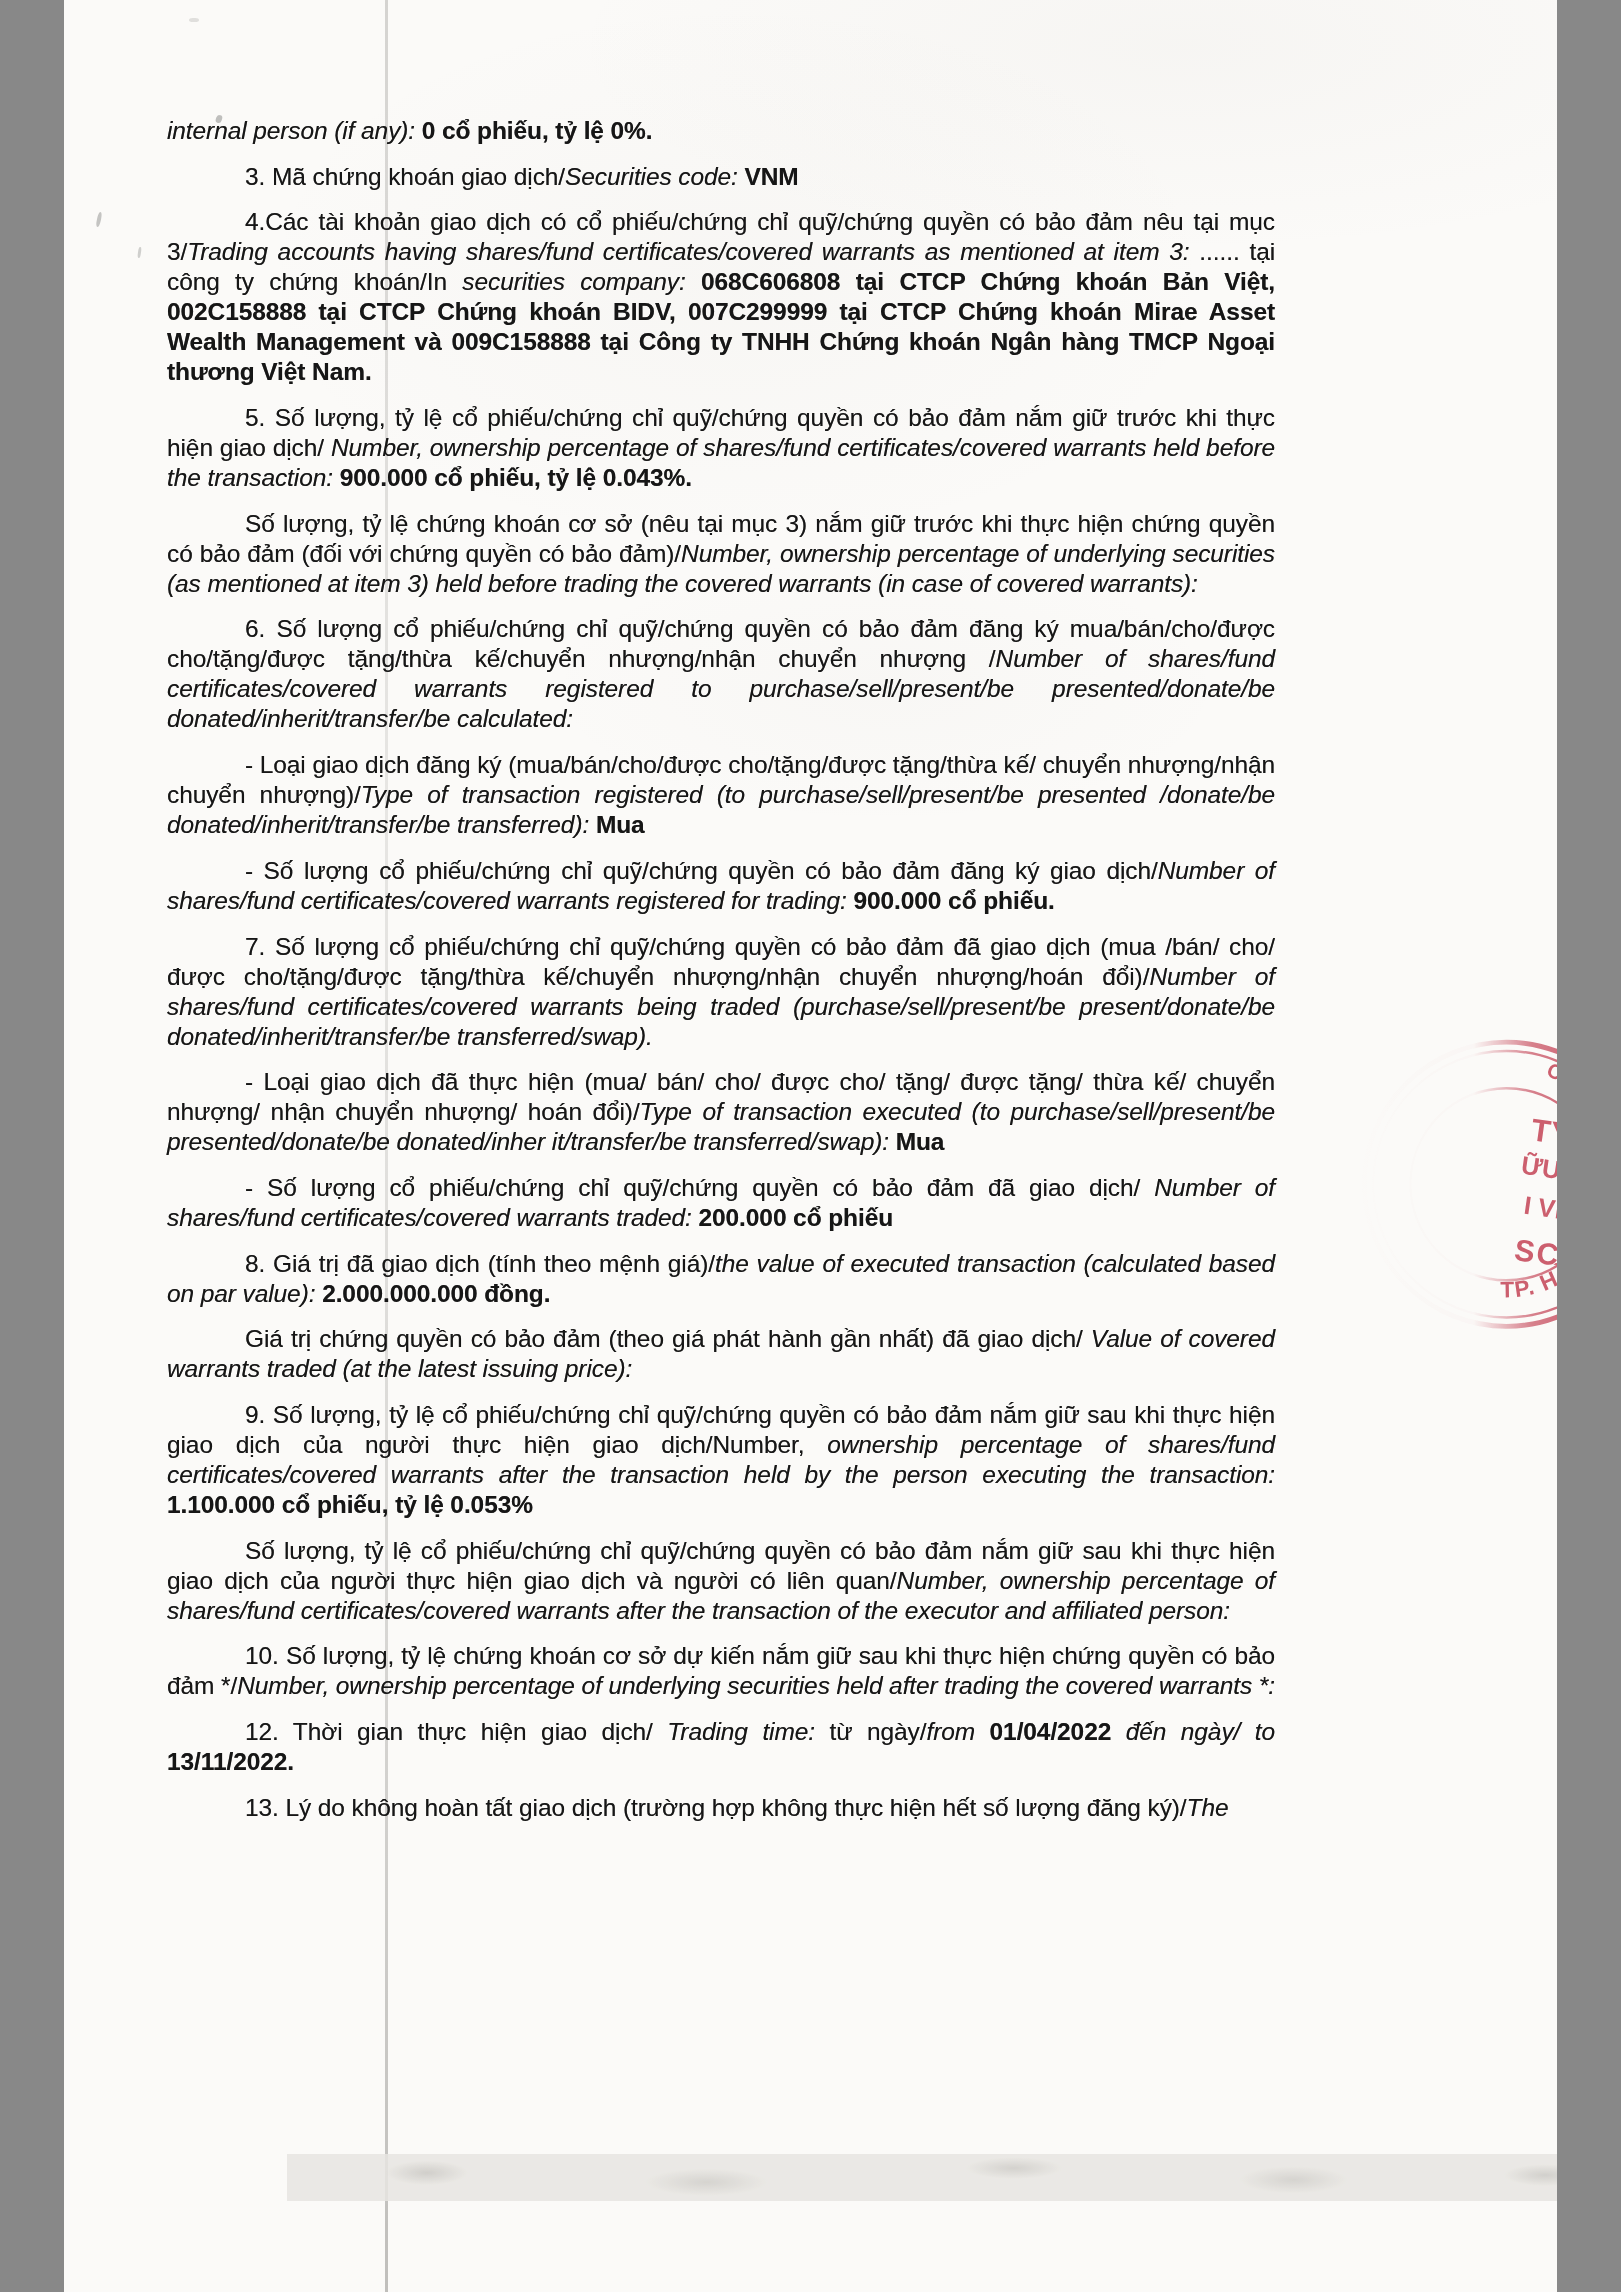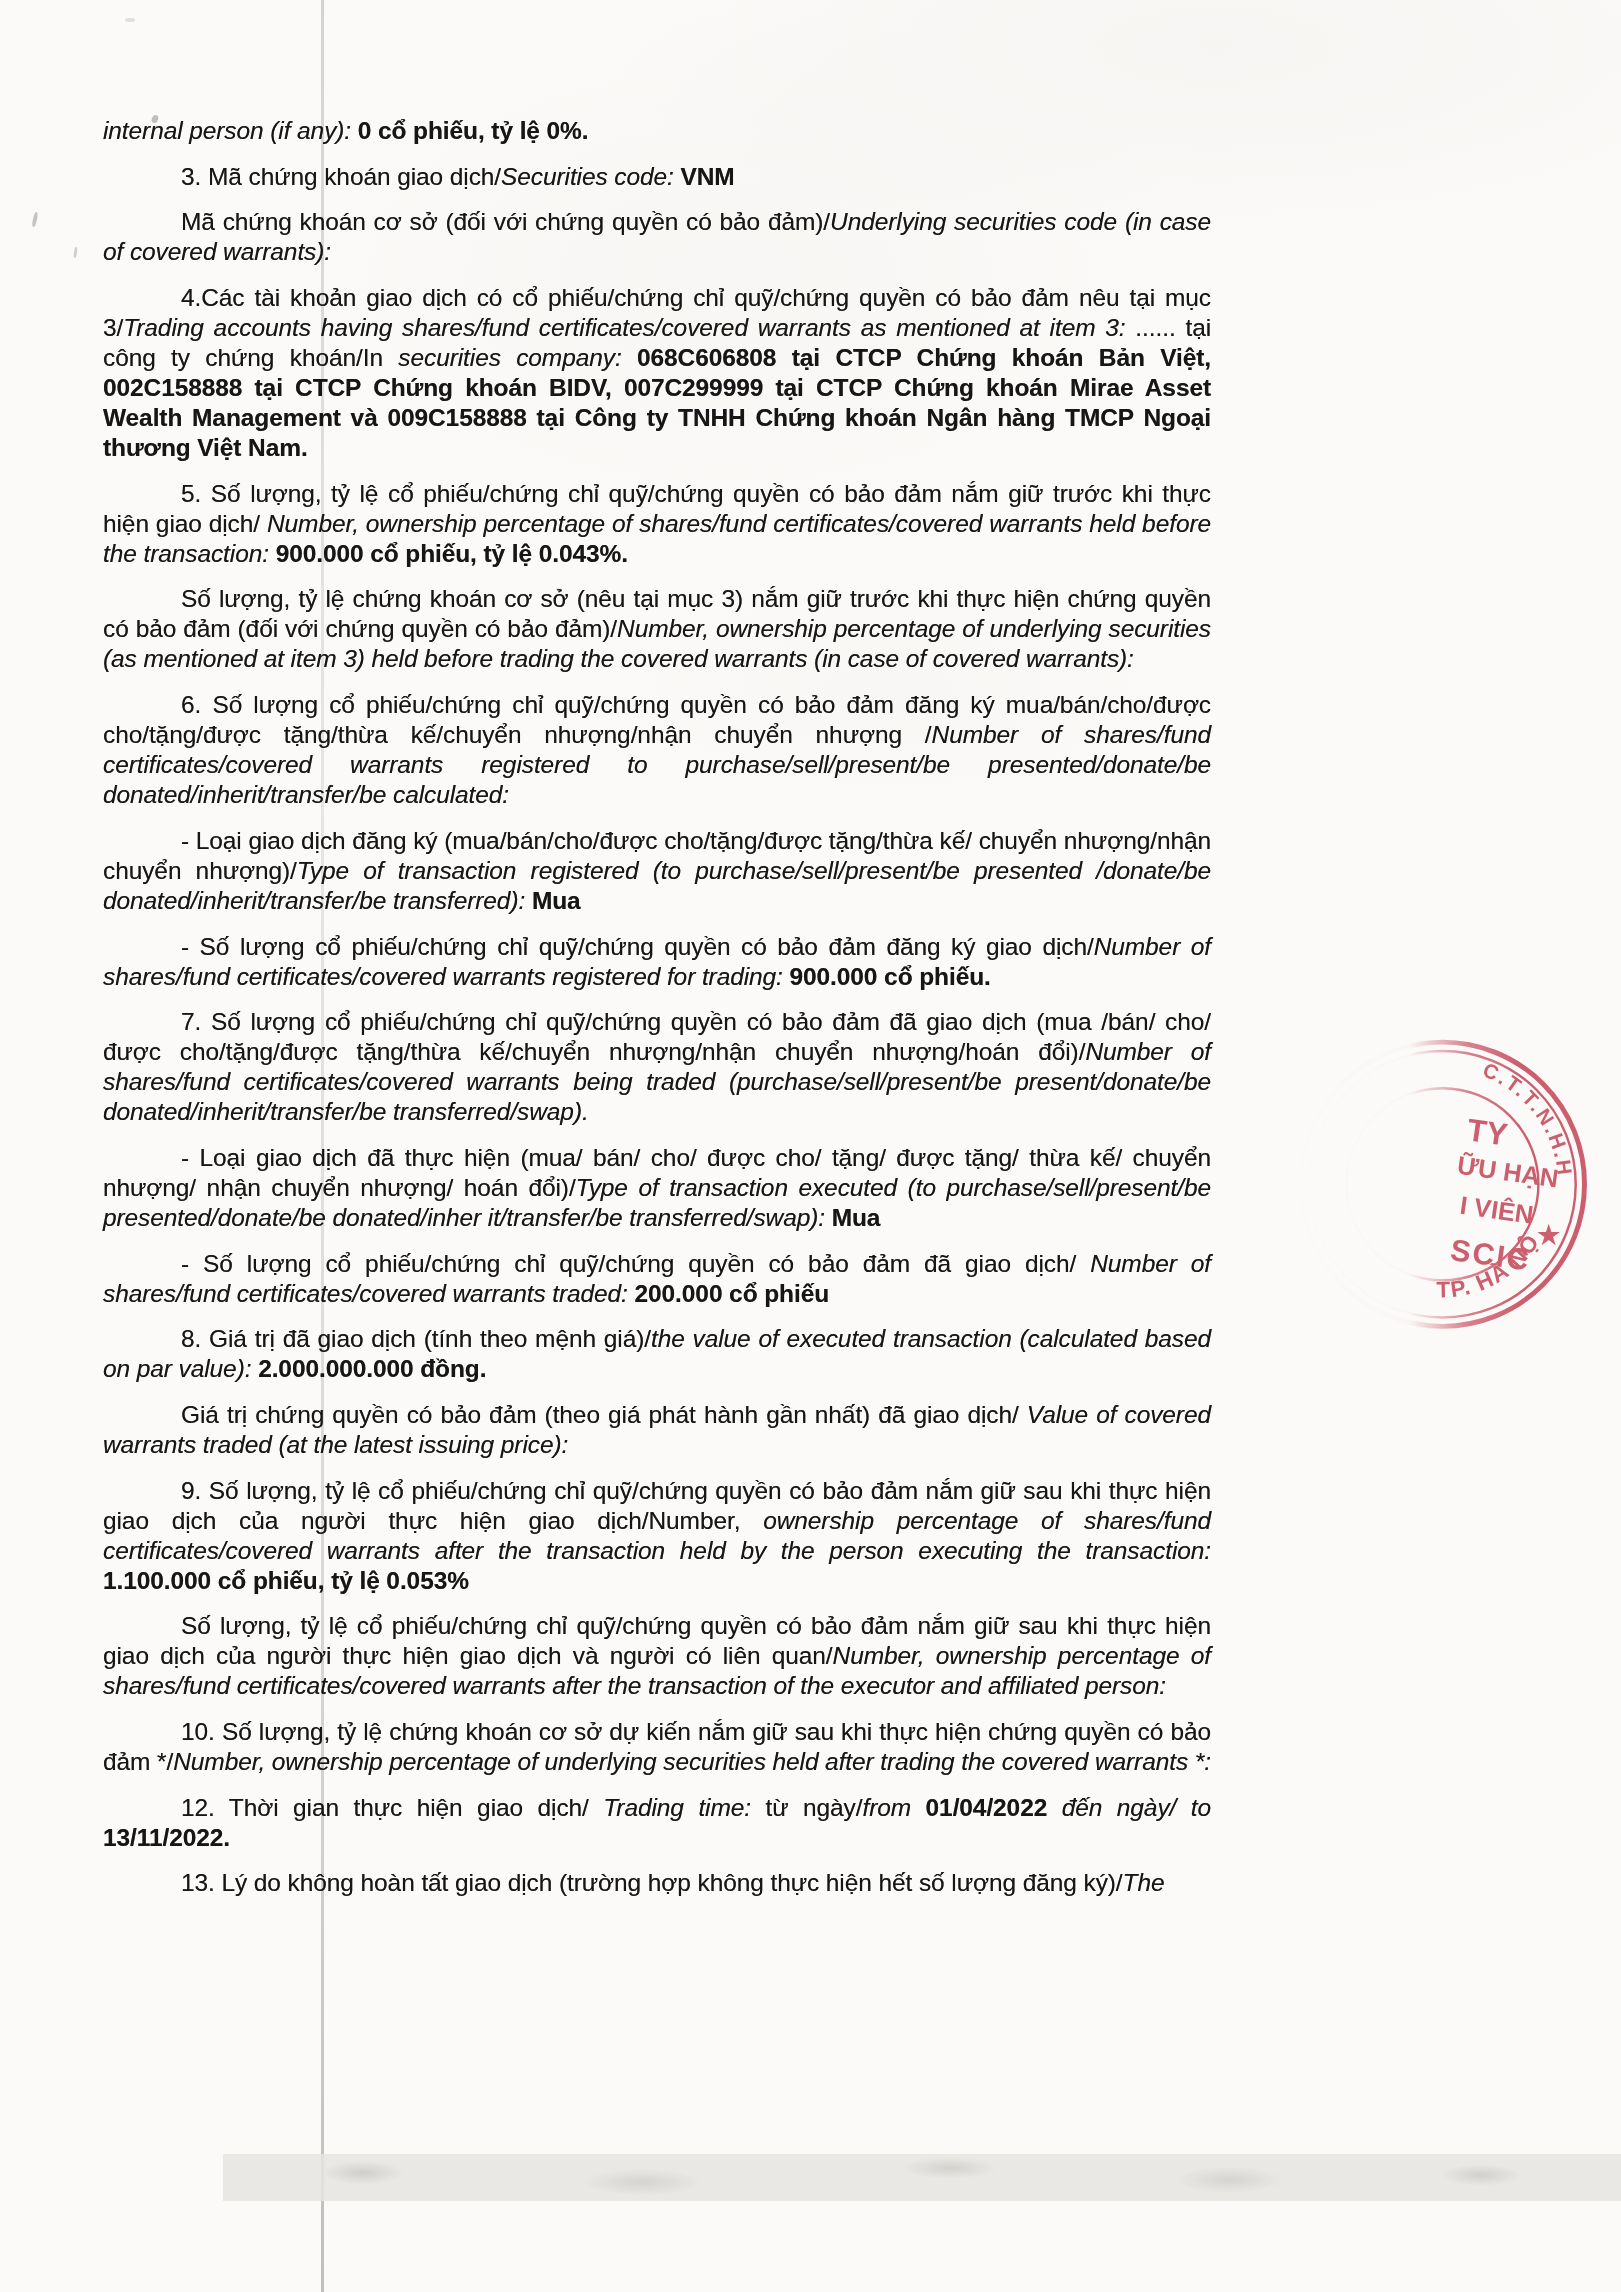--- a/index.html
+++ b/index.html
@@ -1,19 +1,19 @@
 <!DOCTYPE html>
 <html><head>
 <meta charset="utf-8">
 <title></title>
 <style>
   html,body{margin:0;padding:0;background:#888;}
   .page{
     position:relative;
-    width:1621px;height:2293px;
+    width:1493px;height:2293px;
     margin:0 auto;
     background:#fbfaf8;
     background-image:
       radial-gradient(882px 294px at 75% 2%, rgba(160,155,145,0.05), rgba(0,0,0,0) 70%),
       radial-gradient(686px 392px at 45% 12%, rgba(160,155,145,0.04), rgba(0,0,0,0) 70%),
       radial-gradient(490px 196px at 55% 30%, rgba(160,155,145,0.03), rgba(0,0,0,0) 70%);
     overflow:hidden;
     font-family:"Liberation Sans","DejaVu Sans",sans-serif;
   }
   
@@ -64,21 +64,20 @@
 
   <div class="fold-line"></div>
   <div class="speck s1"></div>
   <div class="speck s2"></div>
   <div class="speck s3"></div>
   <div class="speck s4"></div>
 
   <div class="content">
       <p class="para"><span class="s-i">internal person (if any): </span><span class="s-b">0 cổ phiếu, tỷ lệ 0%.</span></p>
       <p class="para indent"><span class="s-r">3. Mã chứng khoán giao dịch/</span><span class="s-i">Securities code: </span><span class="s-b">VNM</span></p>
-      <p class="para indent"><span class="s-r">Mã chứng khoán cơ sở (đối với chứng quyền có bảo đảm)/</span><span class="s-i">Underlying securities code (in case of covered warrants):</span></p>
       <p class="para indent"><span class="s-r">4.Các tài khoản giao dịch có cổ phiếu/chứng chỉ quỹ/chứng quyền có bảo đảm nêu tại mục 3/</span><span class="s-i">Trading accounts having shares/fund certificates/covered warrants as mentioned at item 3: </span><span class="s-r">...... tại công ty chứng khoán/In </span><span class="s-i">securities company: </span><span class="s-b">068C606808 tại CTCP Chứng khoán Bản Việt, 002C158888 tại CTCP Chứng khoán BIDV, 007C299999 tại CTCP Chứng khoán Mirae Asset Wealth Management và 009C158888 tại Công ty TNHH Chứng khoán Ngân hàng TMCP Ngoại thương Việt Nam.</span></p>
       <p class="para indent"><span class="s-r">5. Số lượng, tỷ lệ cổ phiếu/chứng chỉ quỹ/chứng quyền có bảo đảm nắm giữ trước khi thực hiện giao dịch/ </span><span class="s-i">Number, ownership percentage of shares/fund certificates/covered warrants held before the transaction: </span><span class="s-b">900.000 cổ phiếu, tỷ lệ 0.043%.</span></p>
       <p class="para indent"><span class="s-r">Số lượng, tỷ lệ chứng khoán cơ sở (nêu tại mục 3) nắm giữ trước khi thực hiện chứng quyền có bảo đảm (đối với chứng quyền có bảo đảm)/</span><span class="s-i">Number, ownership percentage of underlying securities (as mentioned at item 3) held before trading the covered warrants (in case of covered warrants):</span></p>
       <p class="para indent"><span class="s-r">6. Số lượng cổ phiếu/chứng chỉ quỹ/chứng quyền có bảo đảm đăng ký mua/bán/cho/được cho/tặng/được tặng/thừa kế/chuyển nhượng/nhận chuyển nhượng /</span><span class="s-i">Number of shares/fund certificates/covered warrants registered to purchase/sell/present/be presented/donate/be donated/inherit/transfer/be calculated:</span></p>
       <p class="para indent"><span class="s-r">- Loại giao dịch đăng ký (mua/bán/cho/được cho/tặng/được tặng/thừa kế/ chuyển nhượng/nhận chuyển nhượng)/</span><span class="s-i">Type of transaction registered (to purchase/sell/present/be presented /donate/be donated/inherit/transfer/be transferred): </span><span class="s-b">Mua</span></p>
       <p class="para indent"><span class="s-r">- Số lượng cổ phiếu/chứng chỉ quỹ/chứng quyền có bảo đảm đăng ký giao dịch/</span><span class="s-i">Number of shares/fund certificates/covered warrants registered for trading: </span><span class="s-b">900.000 cổ phiếu.</span></p>
       <p class="para indent"><span class="s-r">7. Số lượng cổ phiếu/chứng chỉ quỹ/chứng quyền có bảo đảm đã giao dịch (mua /bán/ cho/được cho/tặng/được tặng/thừa kế/chuyển nhượng/nhận chuyển nhượng/hoán đổi)/</span><span class="s-i">Number of shares/fund certificates/covered warrants being traded (purchase/sell/present/be present/donate/be donated/inherit/transfer/be transferred/swap).</span></p>
       <p class="para indent"><span class="s-r">- Loại giao dịch đã thực hiện (mua/ bán/ cho/ được cho/ tặng/ được tặng/ thừa kế/ chuyển nhượng/ nhận chuyển nhượng/ hoán đổi)/</span><span class="s-i">Type of transaction executed (to purchase/sell/present/be presented/donate/be donated/inher it/transfer/be transferred/swap): </span><span class="s-b">Mua</span></p>
       <p class="para indent"><span class="s-r">- Số lượng cổ phiếu/chứng chỉ quỹ/chứng quyền có bảo đảm đã giao dịch/ </span><span class="s-i">Number of shares/fund certificates/covered warrants traded: </span><span class="s-b">200.000 cổ phiếu</span></p>
       <p class="para indent"><span class="s-r">8. Giá trị đã giao dịch (tính theo mệnh giá)/</span><span class="s-i">the value of executed transaction (calculated based on par value): </span><span class="s-b">2.000.000.000 đồng.</span></p>

